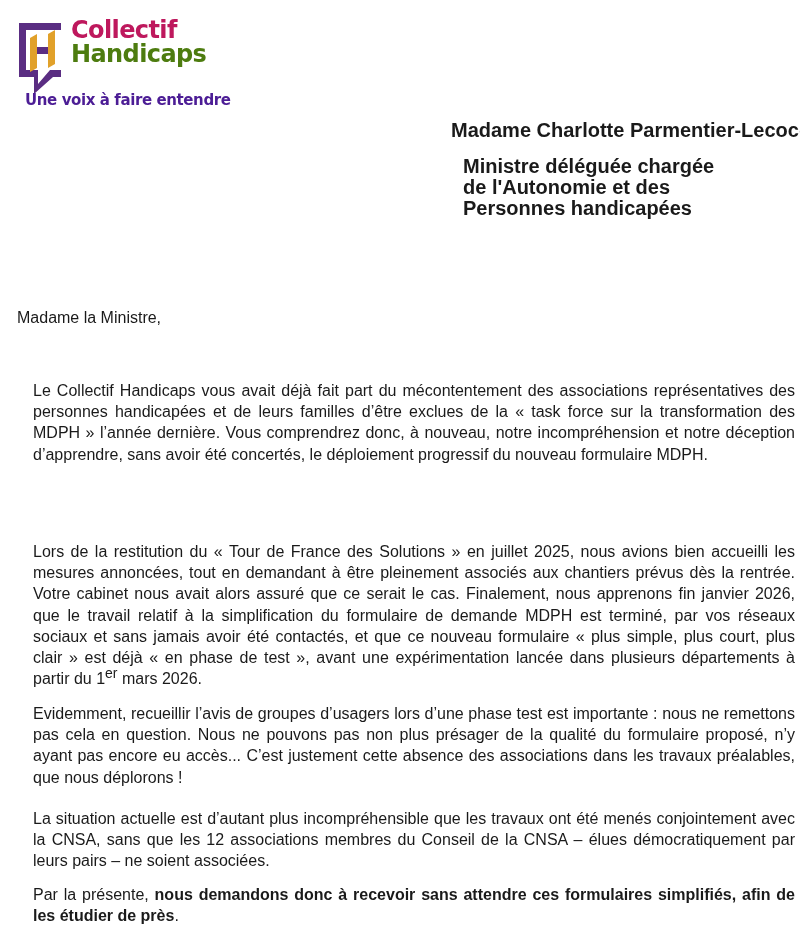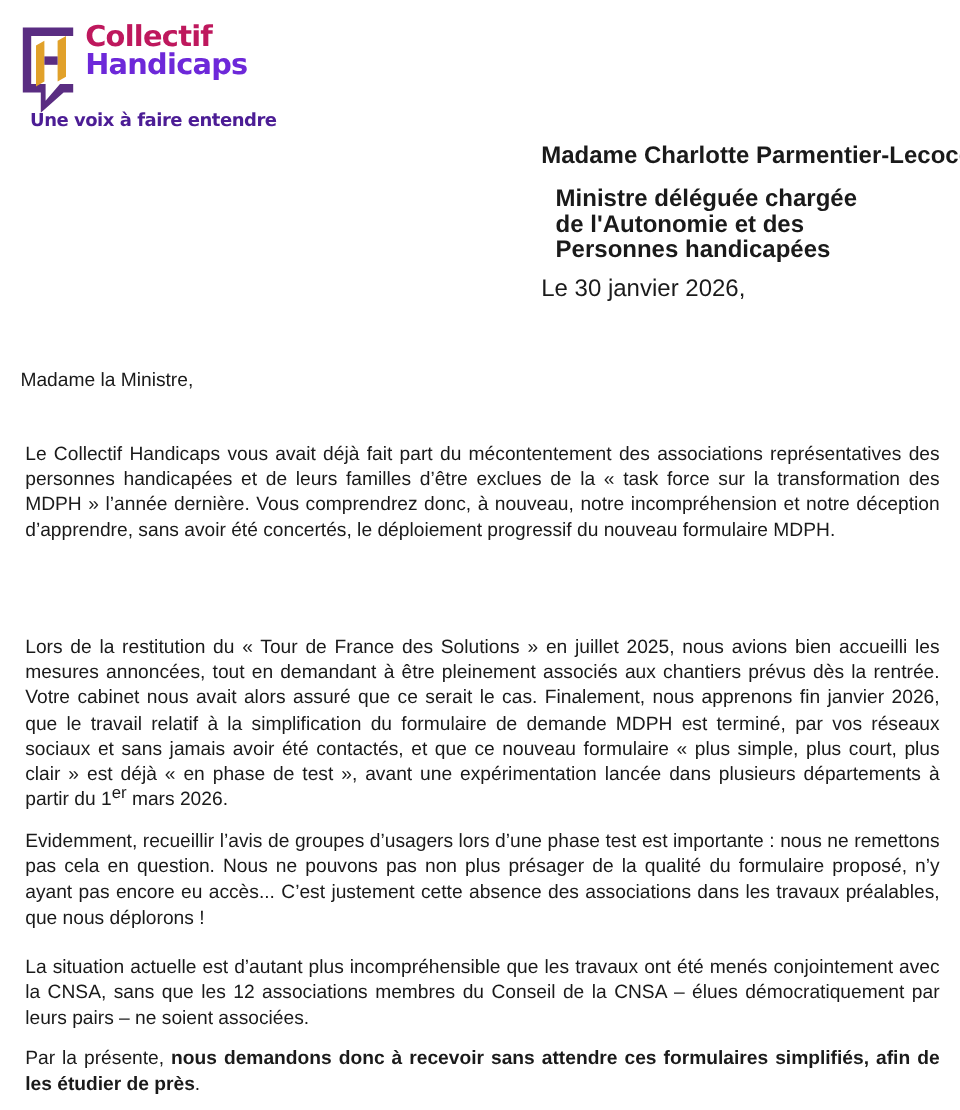--- a/index.html
+++ b/index.html
@@ -33,21 +33,21 @@
       position: absolute;
       left: 57px;
       top: 0px;
       font-family: "DejaVu Sans", sans-serif;
       font-weight: bold;
       font-size: 24px;
       line-height: 24px;
       letter-spacing: -0.6px;
     }
     .logo-name .l1 { color: #be185d; display: block; }
-    .logo-name .l2 { color: #6d28d9; display: block; }
+    .logo-name .l2 { color: #4d7c0f; display: block; }
     .logo-tagline {
       position: absolute;
       left: 11px;
       top: 73px;
       font-family: "DejaVu Sans", sans-serif;
       font-weight: bold;
       font-size: 15px;
       letter-spacing: -0.4px;
       color: #4c1d95;
       white-space: nowrap;
@@ -84,21 +84,21 @@
       margin: 0;
     }
 
     .body-text {
       position: absolute;
       left: 17px;
       width: 762px;
       font-size: 16px;
       line-height: 21.2px;
       text-align: justify;
-      margin: 4px;
+      margin: 16px;
     }
     .p1 { top: 364px; }
     .p2 { top: 525px; }
     .p3 { top: 687px; }
     .p4 { top: 792px; }
     .p5 { top: 868px; }
     sup { font-size: 14px; line-height: 0; }
     b { font-weight: bold; }
   </style>
 </head>
@@ -118,21 +118,20 @@
   <div class="logo-name">
     <span class="l1">Collectif</span>
     <span class="l2">Handicaps</span>
   </div>
   <div class="logo-tagline">Une voix à faire entendre</div>
 </div>
 
 <div class="recipient">
   <p class="name">Madame Charlotte Parmentier-Lecocq</p>
   <p class="title">Ministre déléguée chargée de l'Autonomie et des Personnes handicapées</p>
-  <p class="date">Le 30 janvier 2026,</p>
 </div>
 
 <p class="salutation">Madame la Ministre,</p>
 
 <p class="body-text p1">Le Collectif Handicaps vous avait déjà fait part du mécontentement des associations représentatives des personnes handicapées et de leurs familles d’être exclues de la « task force sur la transformation des MDPH » l’année dernière. Vous comprendrez donc, à nouveau, notre incompréhension et notre déception d’apprendre, sans avoir été concertés, le déploiement progressif du nouveau formulaire MDPH.</p>
 
 <p class="body-text p2"><span>Lors de la restitution du « Tour de France des Solutions » en juillet 2025, nous avions bien accueilli les mesures annoncées, tout en demandant à être pleinement associés aux chantiers prévus dès la rentrée. Votre cabinet nous avait alors assuré que ce serait le cas. Finalement, nous apprenons fin janvier 2026, que le travail relatif à la simplification du formulaire de demande MDPH est terminé, par vos réseaux sociaux et sans jamais avoir été contactés, et que ce nouveau formulaire « plus simple, plus court, plus clair » est déjà « en phase de test », avant une expérimentation lancée dans plusieurs départements à partir du 1</span><sup>er</sup><span> mars 2026.</span></p>
 
 <p class="body-text p3">Evidemment, recueillir l’avis de groupes d’usagers lors d’une phase test est importante : nous ne remettons pas cela en question. Nous ne pouvons pas non plus présager de la qualité du formulaire proposé, n’y ayant pas encore eu accès... C’est justement cette absence des associations dans les travaux préalables, que nous déplorons !</p>
 

